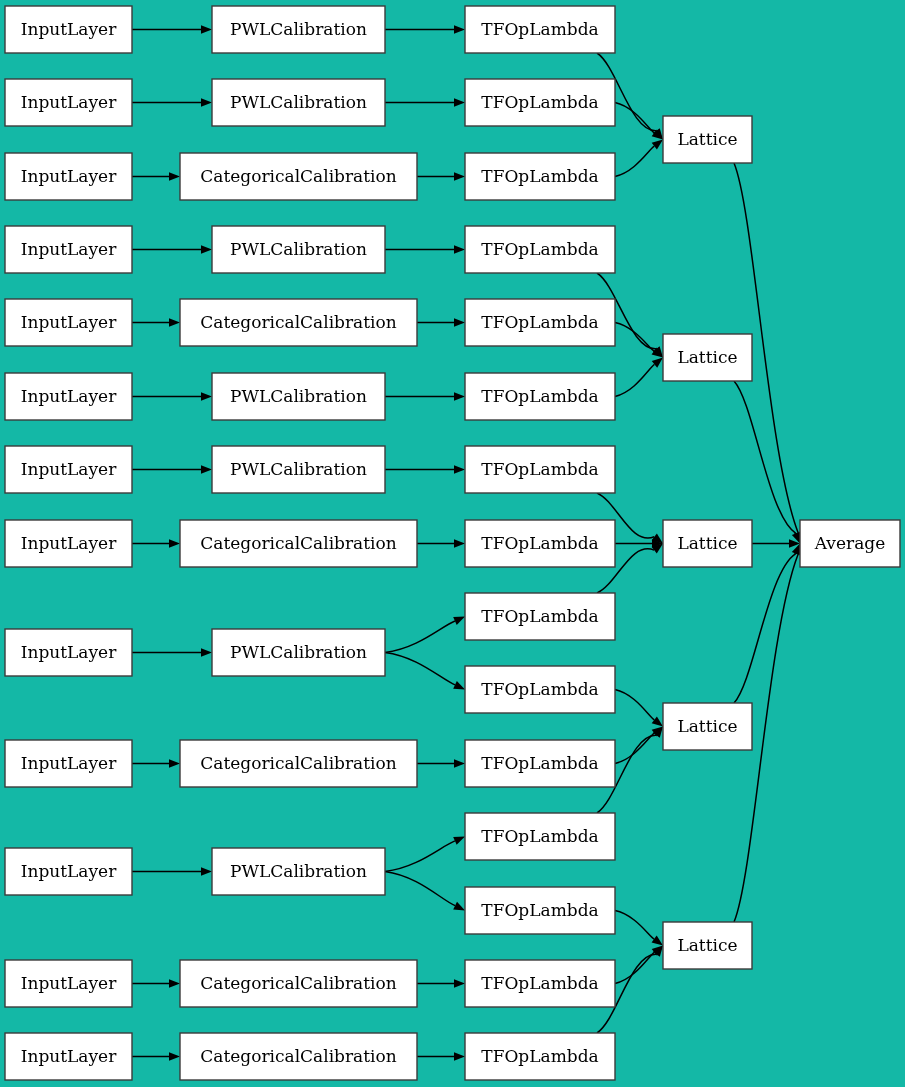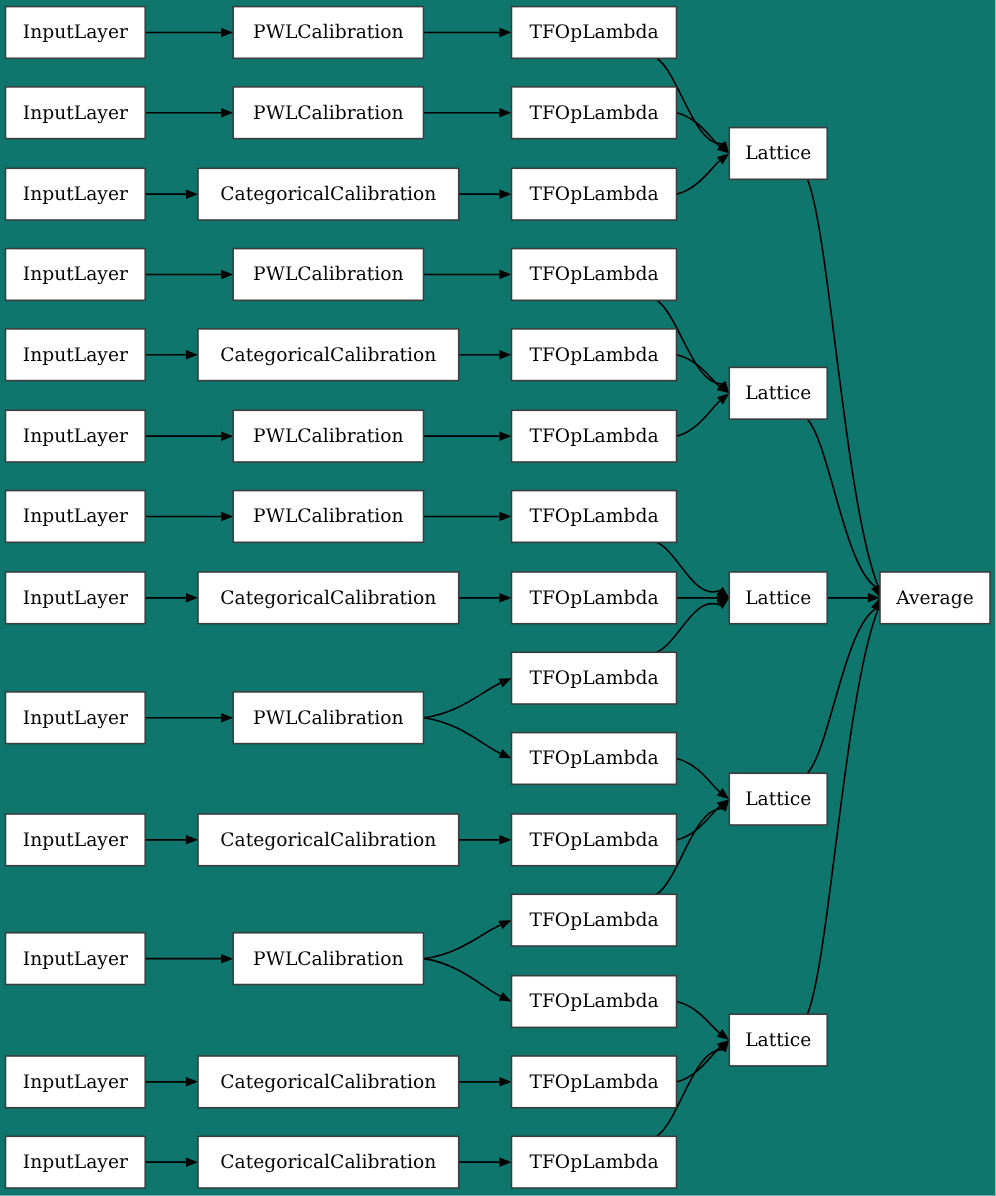--- a/index.html
+++ b/index.html
@@ -10,21 +10,21 @@
   body {
     width: 905px;
     height: 1087px;
     font-family: "DejaVu Serif", "Liberation Serif", serif;
     overflow: hidden;
   }
   #graph-root {
     position: relative;
     width: 905px;
     height: 1087px;
-    background: #0f766e;
+    background: #14b8a6;
   }
   svg#graph-canvas {
     display: block;
     width: 905px;
     height: 1087px;
   }
   .node-box {
     fill: #ffffff;
     stroke: #3b3b3b;
     stroke-width: 1.4;

